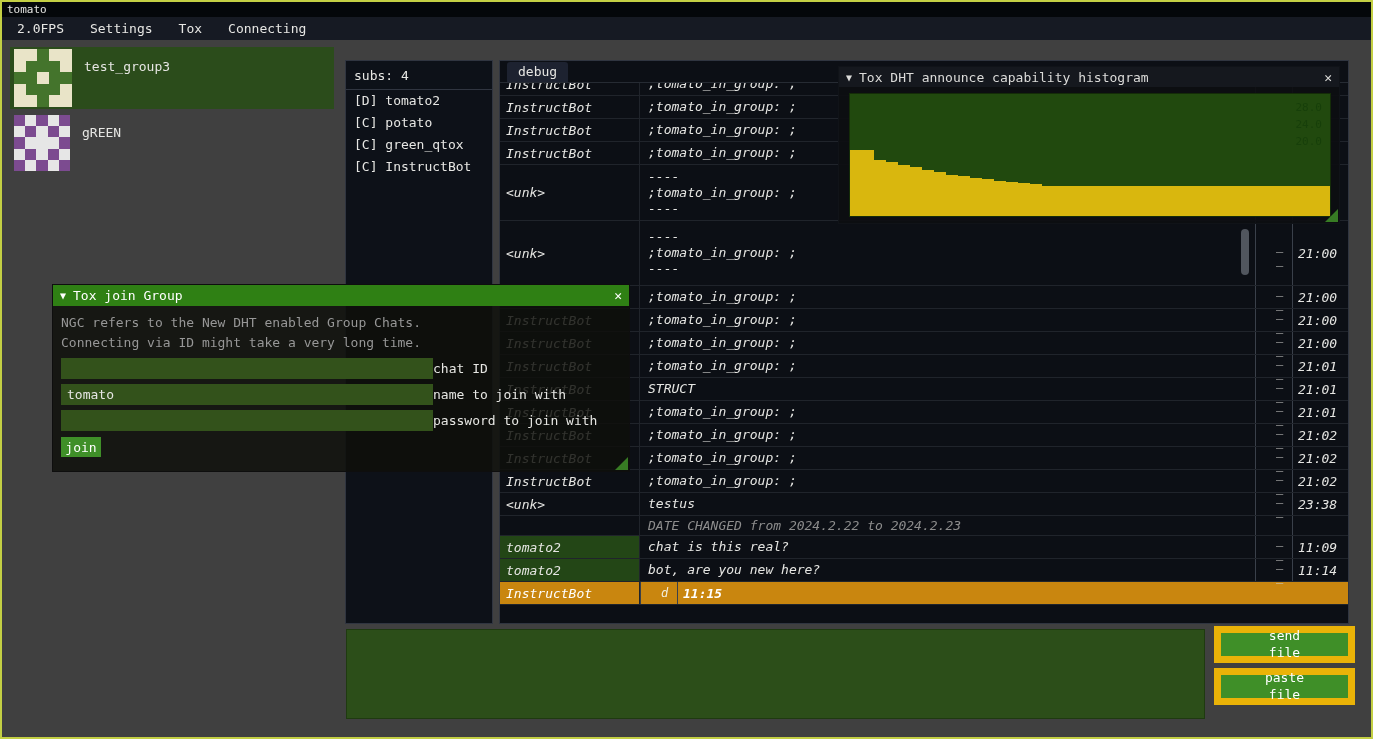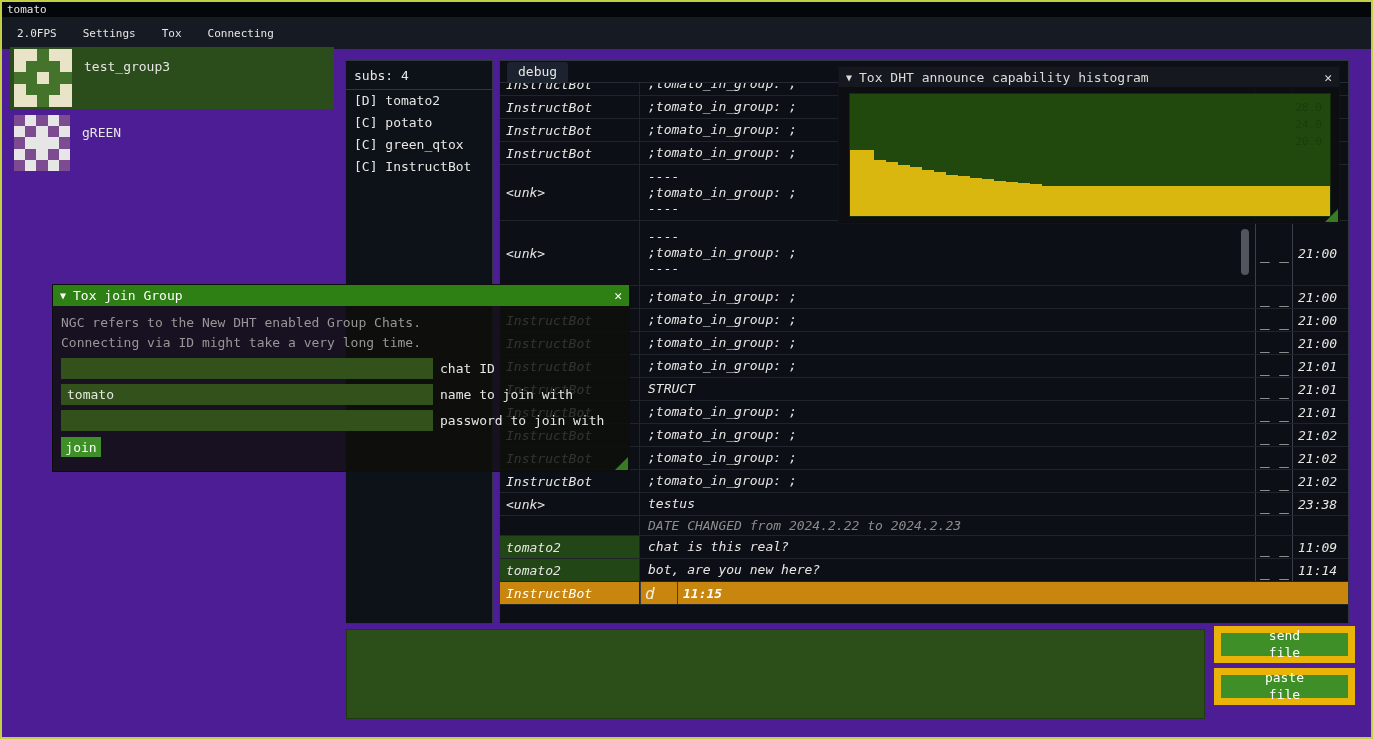--- a/index.html
+++ b/index.html
@@ -1,24 +1,24 @@
 <!DOCTYPE html>
 <html><head>
 <meta charset="utf-8">
 <style>
   * { margin:0; padding:0; box-sizing:border-box; }
   body { background:#20252b; font-family:"DejaVu Sans Mono", monospace; }
-  .screen { position:relative; width:1373px; height:739px; background:#4c1d95;
+  .screen { position:relative; width:1373px; height:739px; background:#404040;
             border:2px solid #c3cf44; color:#e6e6e3; overflow:hidden;
             font-family:"DejaVu Sans Mono", monospace; }
 
   .titlebar { position:absolute; left:0; top:0; right:0; height:15px; background:#04070a;
               font-size:11px; line-height:15px; padding-left:5px; color:#e6e6e3; }
-  .menubar  { position:absolute; left:0; top:15px; right:0; height:32px; background:#161a23;
-              display:flex; align-items:center; font-size:11px; padding-left:2px;text-align:center; }
+  .menubar  { position:absolute; left:0; top:15px; right:0; height:23px; background:#161a23;
+              display:flex; align-items:center; font-size:13px; padding-left:2px;text-align:center; }
   .menu-item { padding:0 13px; height:100%; display:flex; align-items:center; cursor:default; }
 
   
   .contact { position:absolute; left:8px; width:324px; height:62px; display:flex; }
   .contact.selected { background:#2b4c1b; }
   .avatar { width:58px; height:58px; margin:2px 4px; }
   .contact-name { font-size:13px; margin:12px 0 0 8px; }
 
   
   .group-panel { position:absolute; left:343px; top:58px; width:148px; height:564px;
@@ -31,21 +31,21 @@
                 border:1px solid #303540; background:#0c0f15; }
   .tabbar { height:22px; display:flex; align-items:flex-end; border-bottom:1px solid #262b33; }
   .tab { padding:2px 11px 3px; background:#1d2230; font-size:13px; border-radius:3px 3px 0 0; margin-left:7px; }
   .rows { position:absolute; left:0; top:22px; right:0; bottom:0; overflow:hidden;font-style:italic; }
   .rowstack { position:absolute; left:0; top:-10px; right:0; }
   .crow { display:flex; align-items:center; border-bottom:1px solid #20242b; font-size:13px; }
   .cell-name { width:140px; flex:none; align-self:stretch; display:flex; align-items:center;
                padding:0 6px; border-right:1px solid #20242b; overflow:hidden; }
   .cell-text { flex:1; padding:0 8px; white-space:pre-line; line-height:16px; overflow:hidden; }
   .cell-status { width:37px; flex:none; align-self:stretch; display:flex; align-items:center;
-                 border-left:1px solid #3a404a; color:#cfcfcc; font-size:16px; padding-left:4px; }
+                 border-left:1px solid #3a404a; color:#cfcfcc; font-size:12px; padding-left:20px; }
   .cell-time { width:56px; flex:none; align-self:stretch; display:flex; align-items:center;
                border-left:1px solid #3a404a; padding-left:5px; }
   .crow.date .cell-text { color:#8d8d8d; }
   .crow.green .cell-name { background:#234616; }
   .crow.hl { background:#c9860f; color:#ffffff; }
   .crow.hl .cell-status { color:#f2efe2; }
   .crow.hl .cell-time { font-weight:bold; }
 
   .chat-scrollbar { position:absolute; left:1239px; top:227px; width:8px; height:46px;
                     background:#51565e; border-radius:4px; z-index:3; }
@@ -67,21 +67,21 @@
           border-width:0 0 13px 13px; border-color:transparent transparent #3f8f28 transparent; opacity:.85; }
 
   .join-win { position:absolute; left:50px; top:282px; width:578px; height:188px; z-index:20;
               background:rgba(14,16,11,0.84); border:1px solid #0e0e0e; font-size:13px; }
   .join-title { height:21px; background:#2f8014; color:#fff; }
   .join-hint { color:#979797; padding:0 8px; line-height:20px; }
   .join-hints { padding-top:7px; }
   .jrow { display:flex; align-items:center; margin:5px 8px 0; }
   .jinput { width:372px; height:21px; background:#33521b; border:none; color:#e6e6e3;
             font:13px "DejaVu Sans Mono", monospace; padding:0 6px; outline:none; }
-  .jlabel { margin-left:7px; }
+  .jlabel { }
   .join-btn { margin:6px 0 0 8px; width:40px; height:20px; background:#3f8f28; color:#fff;
               border:none; font:13px "DejaVu Sans Mono", monospace; cursor:pointer; }
 
   .hist-win { position:absolute; left:836px; top:64px; width:502px; height:158px; z-index:10;
               background:rgba(13,14,17,0.93); border:1px solid #101318; }
   .hist-title { height:20px; background:#15181e; color:#dcdcda; }
   .plot { position:absolute; left:10px; top:26px; width:482px; height:124px;
           background:#21490e; border:1px solid #142c08; overflow:hidden; }
   .bars { position:absolute; left:0; right:0; bottom:0; top:0; display:flex; align-items:flex-end; }
   .bar { flex:1; background:#d9b70e; }

